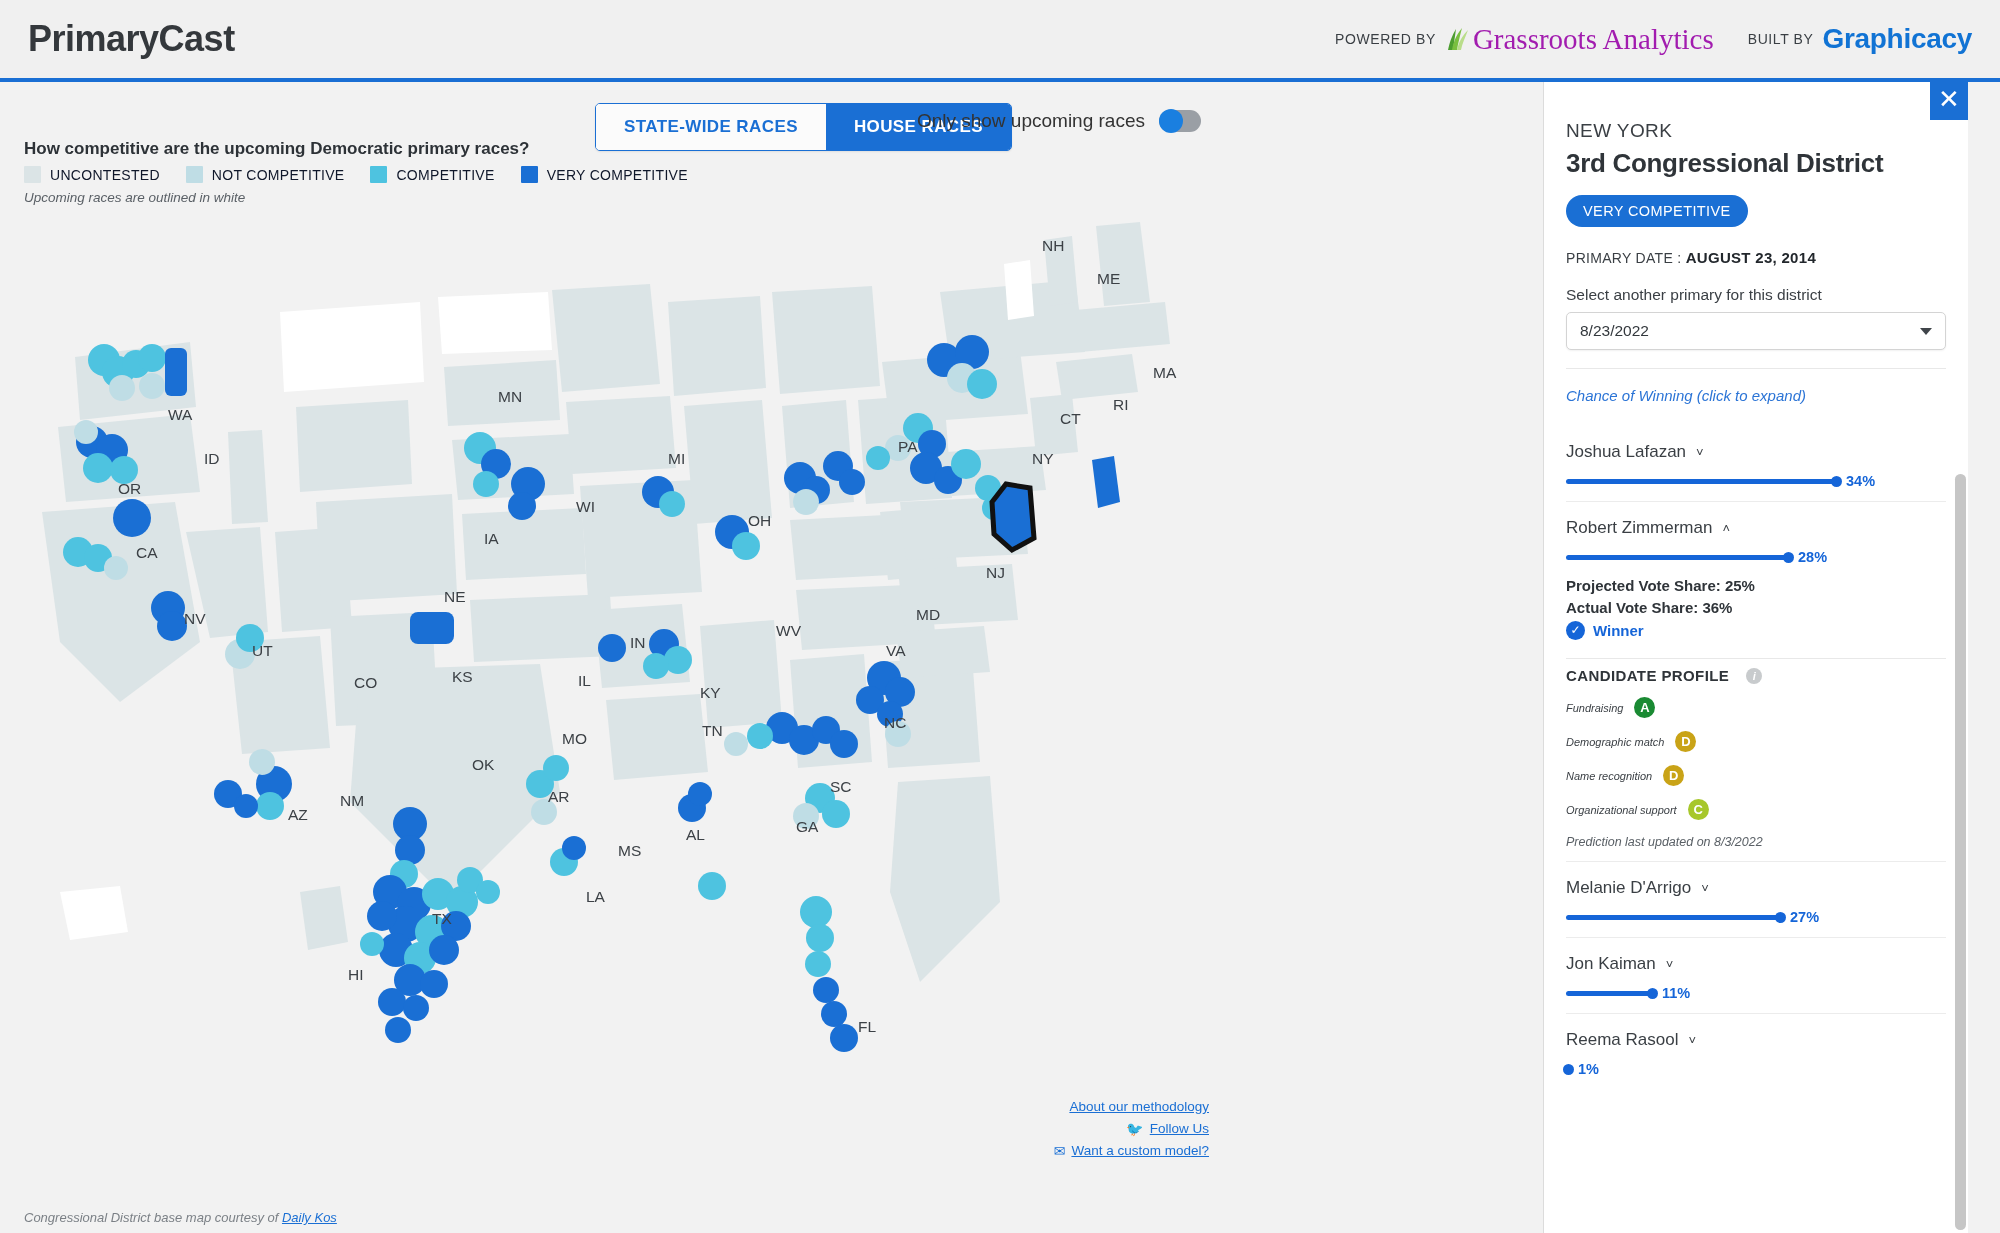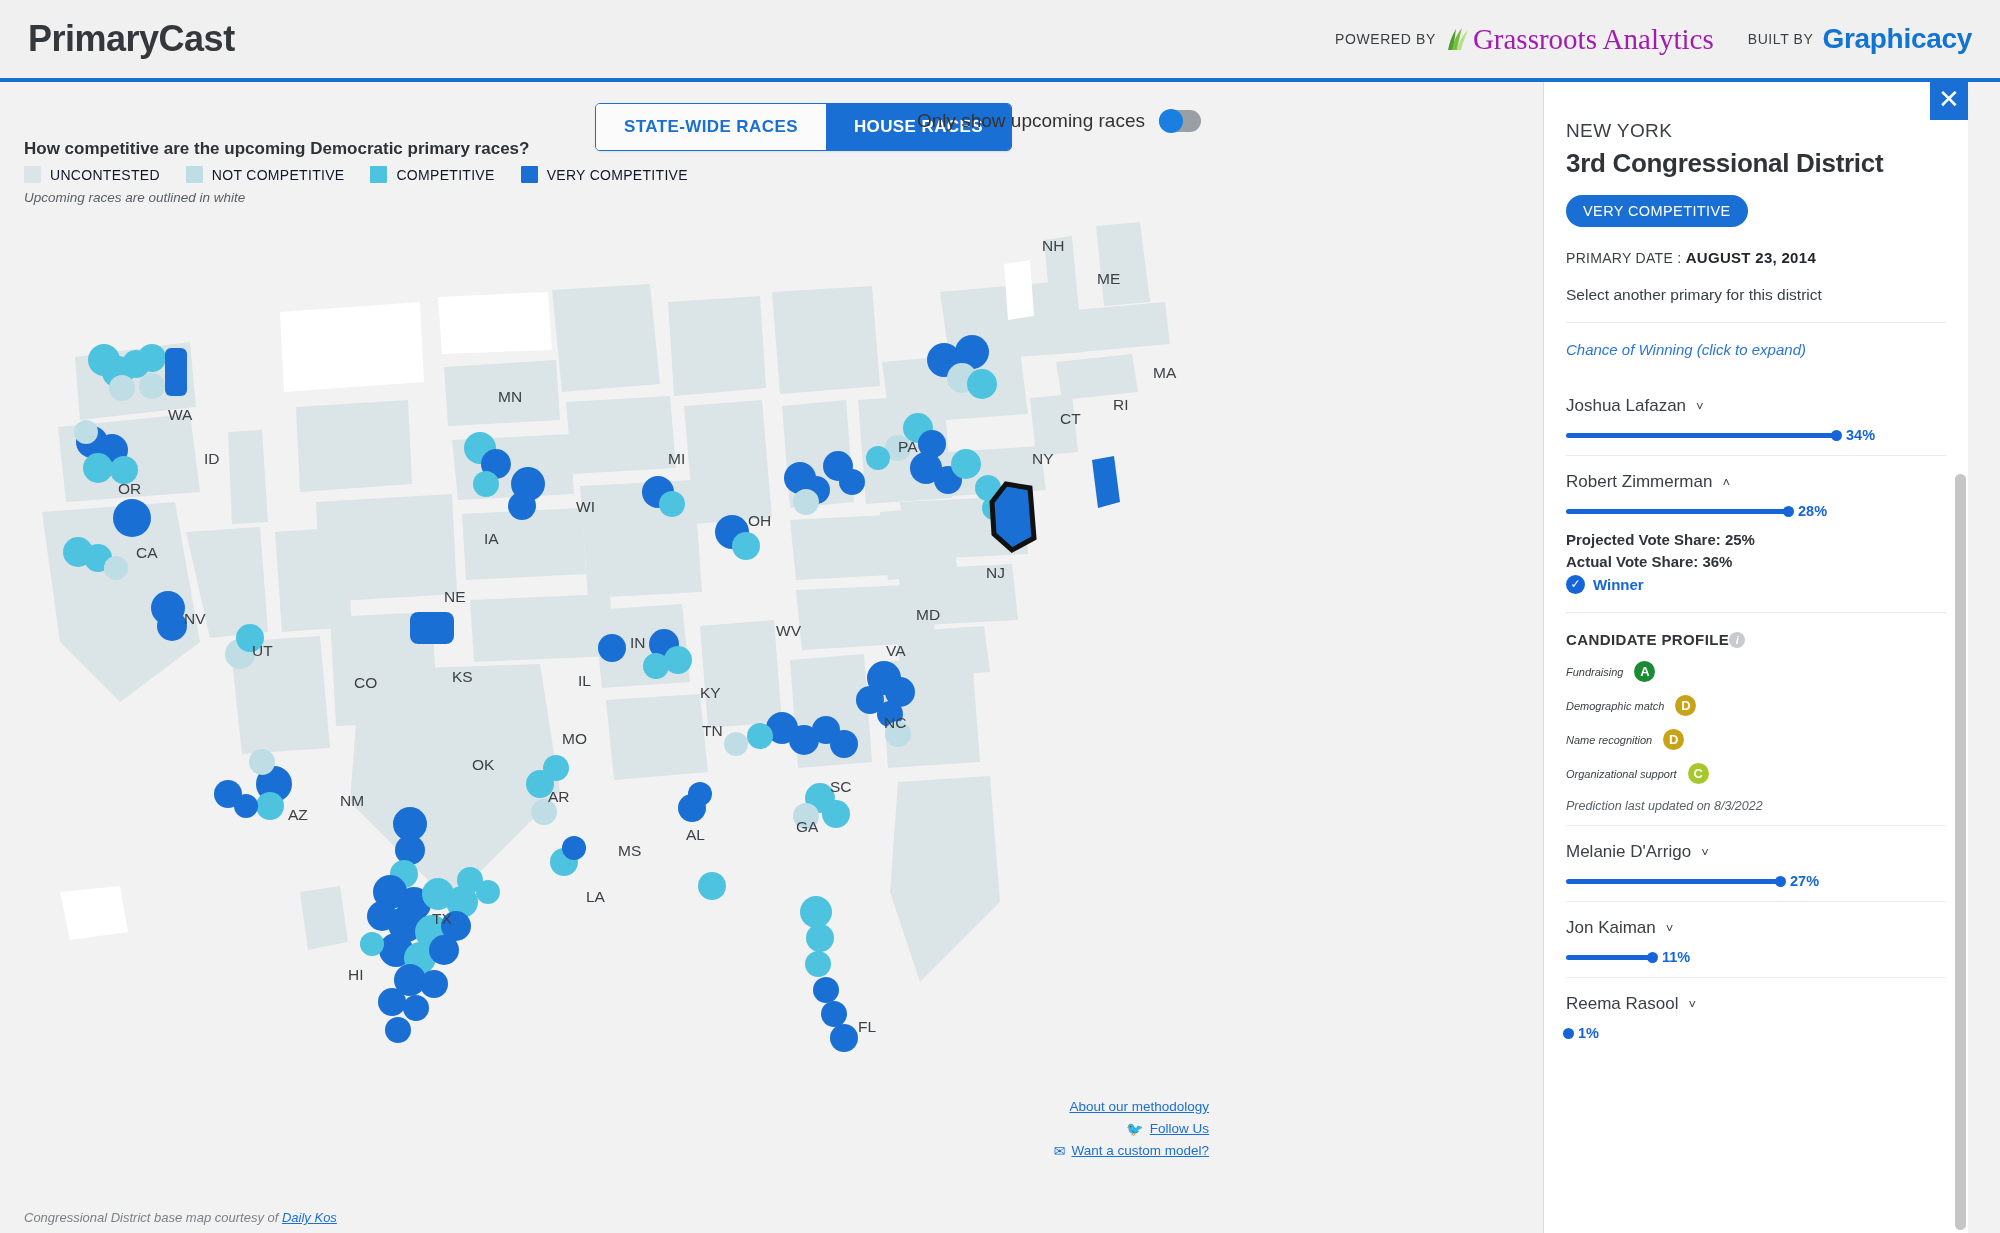--- a/index.html
+++ b/index.html
@@ -108,21 +108,21 @@
   .bar-fill { height: 5px; background: #1565d8; border-radius: 3px; }
   .bar-knob { position: absolute; right: -4px; top: -3px; width: 11px; height: 11px; border-radius: 50%; background: #1565d8; }
   .bar-pct { font-size: 14.5px; font-weight: bold; color: #1565d8; text-align: right; }
 
   .cand-detail { padding-top: 12px; }
   .vote-line { font-size: 15px; font-weight: bold; color: #2f3439; margin-bottom: 5px; }
   .winner-row { display: flex; align-items: center; gap: 8px; margin-top: 5px; }
   .winner-check { width: 19px; height: 19px; border-radius: 50%; background: #1565d8; color: #fff; font-size: 12px; line-height: 19px; text-align: center; }
   .winner-txt { font-size: 15px; font-weight: bold; color: #1565d8; }
 
-  #profile-head { display: flex; align-items: center; gap: 0; margin-top: 18px; }
+  #profile-head { display: flex; align-items: center; gap: 17px; margin-top: 8px; }
   #profile-title { font-size: 15px; font-weight: bold; color: #2f3439; letter-spacing: .4px; }
   .info-i { width: 16px; height: 16px; border-radius: 50%; background: #c8cbcd; color: #fff; font-size: 11px; font-weight: bold; line-height: 16px; text-align: center; font-style: italic; }
   .grade-row { display: flex; align-items: center; gap: 11px; margin-top: 13px; }
   .grade-label { font-size: 11px; color: #3a3f44; font-style: italic; }
   .grade-badge { width: 21px; height: 21px; border-radius: 50%; color: #fff; font-size: 13px; font-weight: bold; line-height: 21px; text-align: center; }
   #pred-updated { margin-top: 15px; font-size: 12.5px; font-style: italic; color: #5a6066; }
 
   
   #p-scroll { position: absolute; right: 2px; top: 392px; width: 11px; height: 756px; background: #f0f0f0; border-radius: 6px; }
   #p-scroll-thumb { position: absolute; right: 2px; top: 392px; width: 11px; height: 756px; background: #c6c6c6; border-radius: 6px; }
@@ -498,20 +498,24 @@
       <div id="p-state">NEW YORK</div>
       <div id="p-district">3rd Congressional District</div>
       <div id="p-badge">VERY COMPETITIVE</div>
 
       <div id="p-primary-date">
         <span>PRIMARY DATE :</span>
         <b>AUGUST 23, 2014</b>
       </div>
 
       <div id="p-select-label">Select another primary for this district</div>
+      <div id="p-select">
+        <span>8/23/2022</span>
+        <span class="caret"></span>
+      </div>
 
       <div class="divider"></div>
       <div id="p-chance">Chance of Winning (click to expand)</div>
 
       <div id="cand-list">
 
         <div class="cand">
           <div class="cand-head">
             <span class="cand-name">Joshua Lafazan</span>
             <span class="chev">˅</span>

